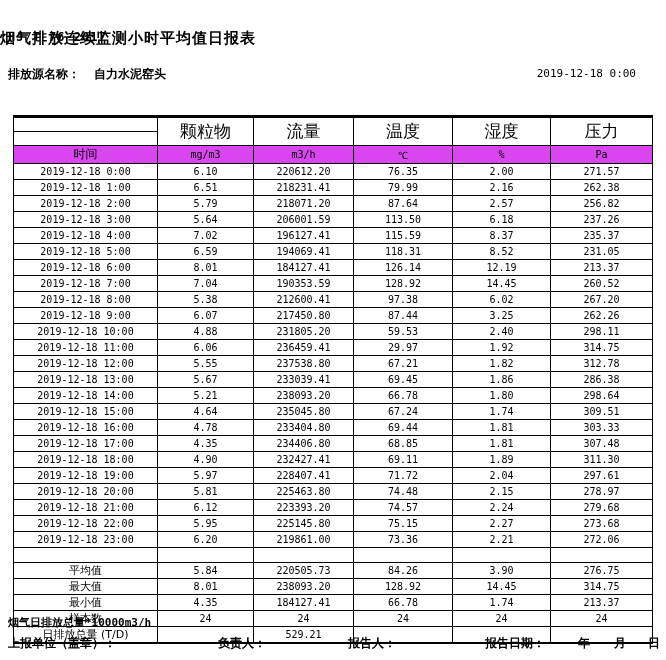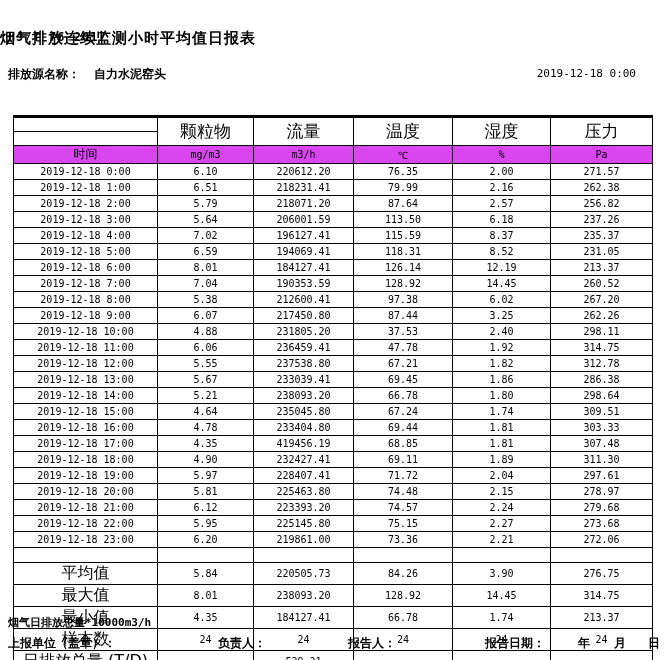--- a/index.html
+++ b/index.html
@@ -35,21 +35,21 @@
   tr.hdr-b td{height:13px;}
   th.pollutant{font-size:17px;}
   tr.units-row td{height:16px;background:#d946ef;}
   td.time-hdr{font-size:12px;}
   td.unit-cell{font:10px "DejaVu Sans Mono",monospace;}
   tr.data-row td{height:15px;}
   td.time-cell{font:10px "DejaVu Sans Mono",monospace;}
   td.num-cell{font:10px "DejaVu Sans Mono",monospace;}
   tr.spacer-row td{height:14px;}
   tr.summary-row td{height:15px;}
-  td.summary-label{font-size:16px;}
+  td.summary-label{font-size:11px;}
   .footer-note{position:absolute;top:615px;left:8px;font-size:11px;font-weight:bold;}
   .footer-note .mono{font:11px "DejaVu Sans Mono",monospace;font-weight:bold;}
   .signature-line{position:absolute;top:635px;left:0;width:666px;height:16px;font-size:12px;font-weight:bold;}
   .signature-line span{position:absolute;top:0;}
   .sig-unit{left:8px;}
   .sig-resp{left:218px;}
   .sig-reporter{left:348px;}
   .sig-date{left:485px;text-align:center;}
   .sig-year{left:578px;}
   .sig-month{left:614px;}
@@ -174,29 +174,29 @@
         <td class="num-cell">6.07</td>
         <td class="num-cell">217450.80</td>
         <td class="num-cell">87.44</td>
         <td class="num-cell">3.25</td>
         <td class="num-cell">262.26</td>
       </tr>
       <tr class="data-row">
         <td class="time-cell">2019-12-18 10:00</td>
         <td class="num-cell">4.88</td>
         <td class="num-cell">231805.20</td>
-        <td class="num-cell">37.53</td>
+        <td class="num-cell">59.53</td>
         <td class="num-cell">2.40</td>
         <td class="num-cell">298.11</td>
       </tr>
       <tr class="data-row">
         <td class="time-cell">2019-12-18 11:00</td>
         <td class="num-cell">6.06</td>
         <td class="num-cell">236459.41</td>
-        <td class="num-cell">47.78</td>
+        <td class="num-cell">29.97</td>
         <td class="num-cell">1.92</td>
         <td class="num-cell">314.75</td>
       </tr>
       <tr class="data-row">
         <td class="time-cell">2019-12-18 12:00</td>
         <td class="num-cell">5.55</td>
         <td class="num-cell">237538.80</td>
         <td class="num-cell">67.21</td>
         <td class="num-cell">1.82</td>
         <td class="num-cell">312.78</td>
@@ -229,21 +229,21 @@
         <td class="time-cell">2019-12-18 16:00</td>
         <td class="num-cell">4.78</td>
         <td class="num-cell">233404.80</td>
         <td class="num-cell">69.44</td>
         <td class="num-cell">1.81</td>
         <td class="num-cell">303.33</td>
       </tr>
       <tr class="data-row">
         <td class="time-cell">2019-12-18 17:00</td>
         <td class="num-cell">4.35</td>
-        <td class="num-cell">419456.19</td>
+        <td class="num-cell">234406.80</td>
         <td class="num-cell">68.85</td>
         <td class="num-cell">1.81</td>
         <td class="num-cell">307.48</td>
       </tr>
       <tr class="data-row">
         <td class="time-cell">2019-12-18 18:00</td>
         <td class="num-cell">4.90</td>
         <td class="num-cell">232427.41</td>
         <td class="num-cell">69.11</td>
         <td class="num-cell">1.89</td>

